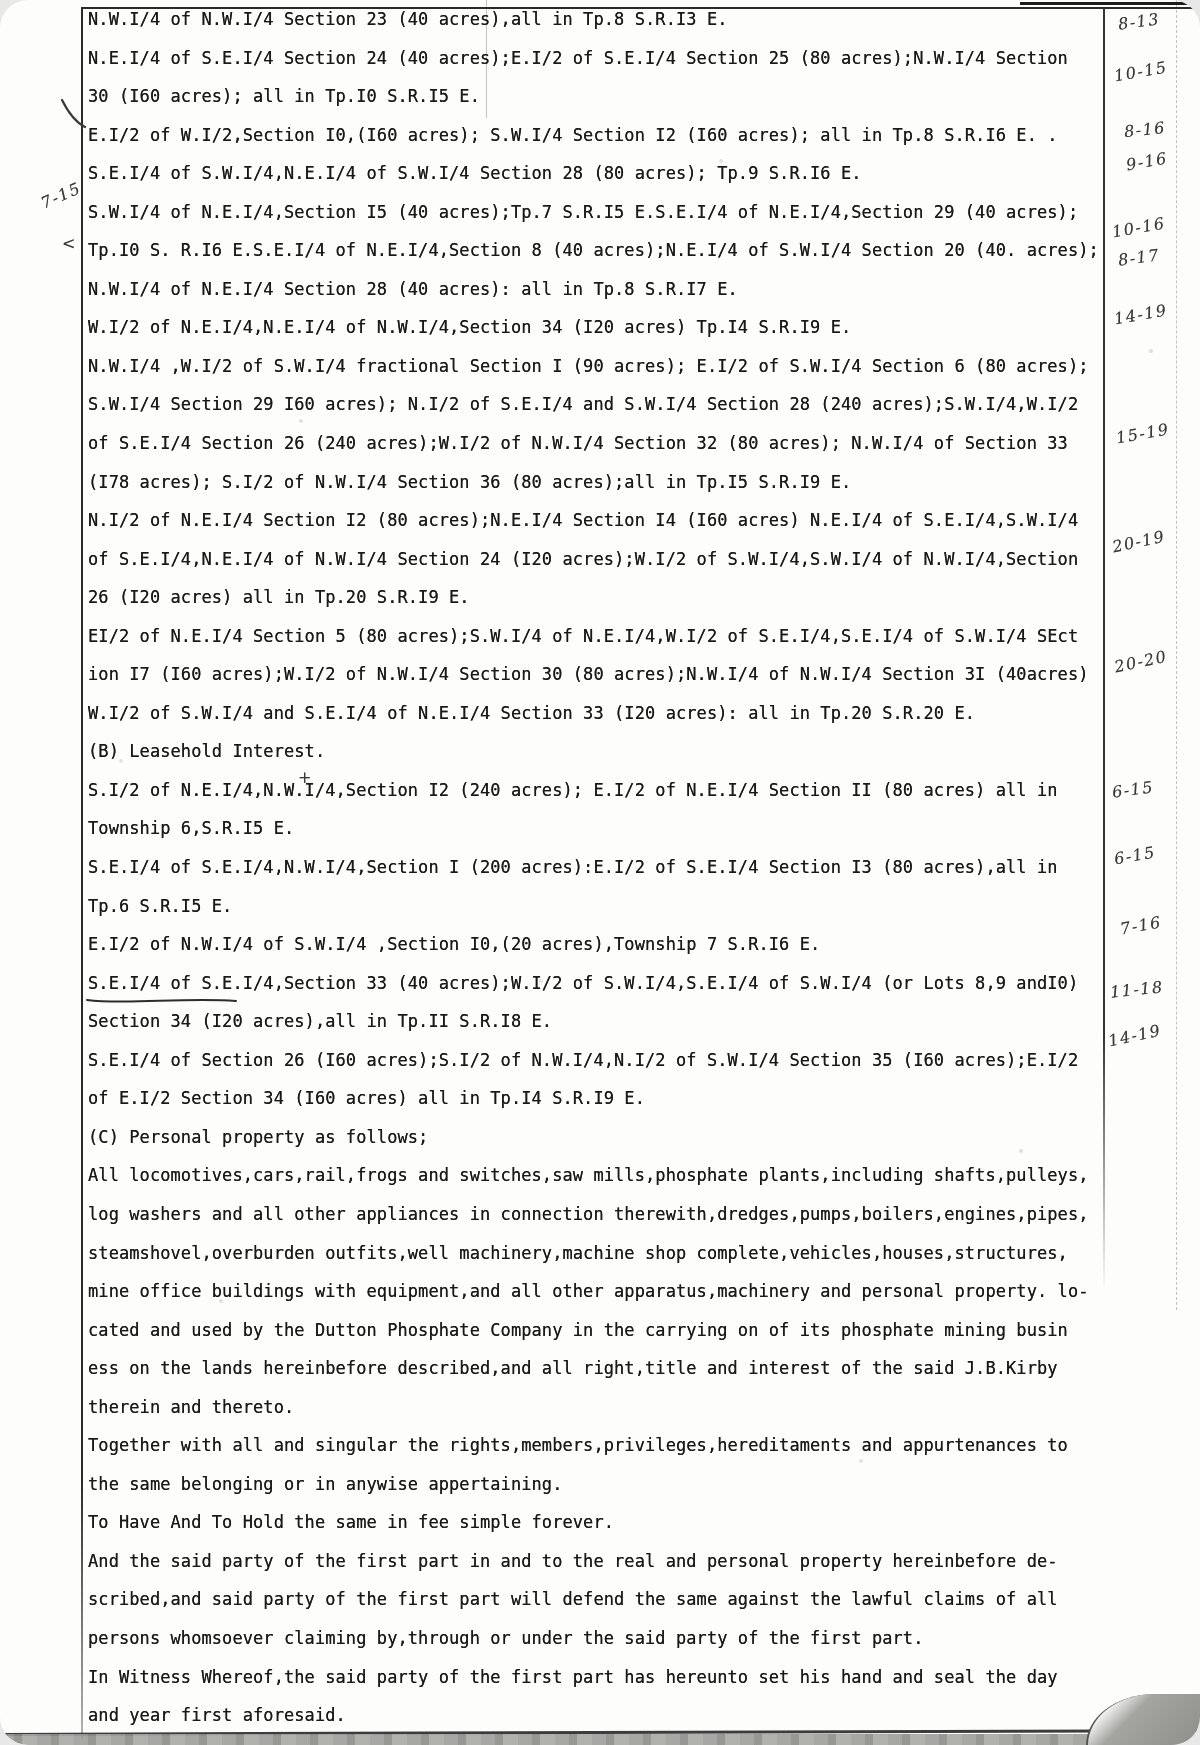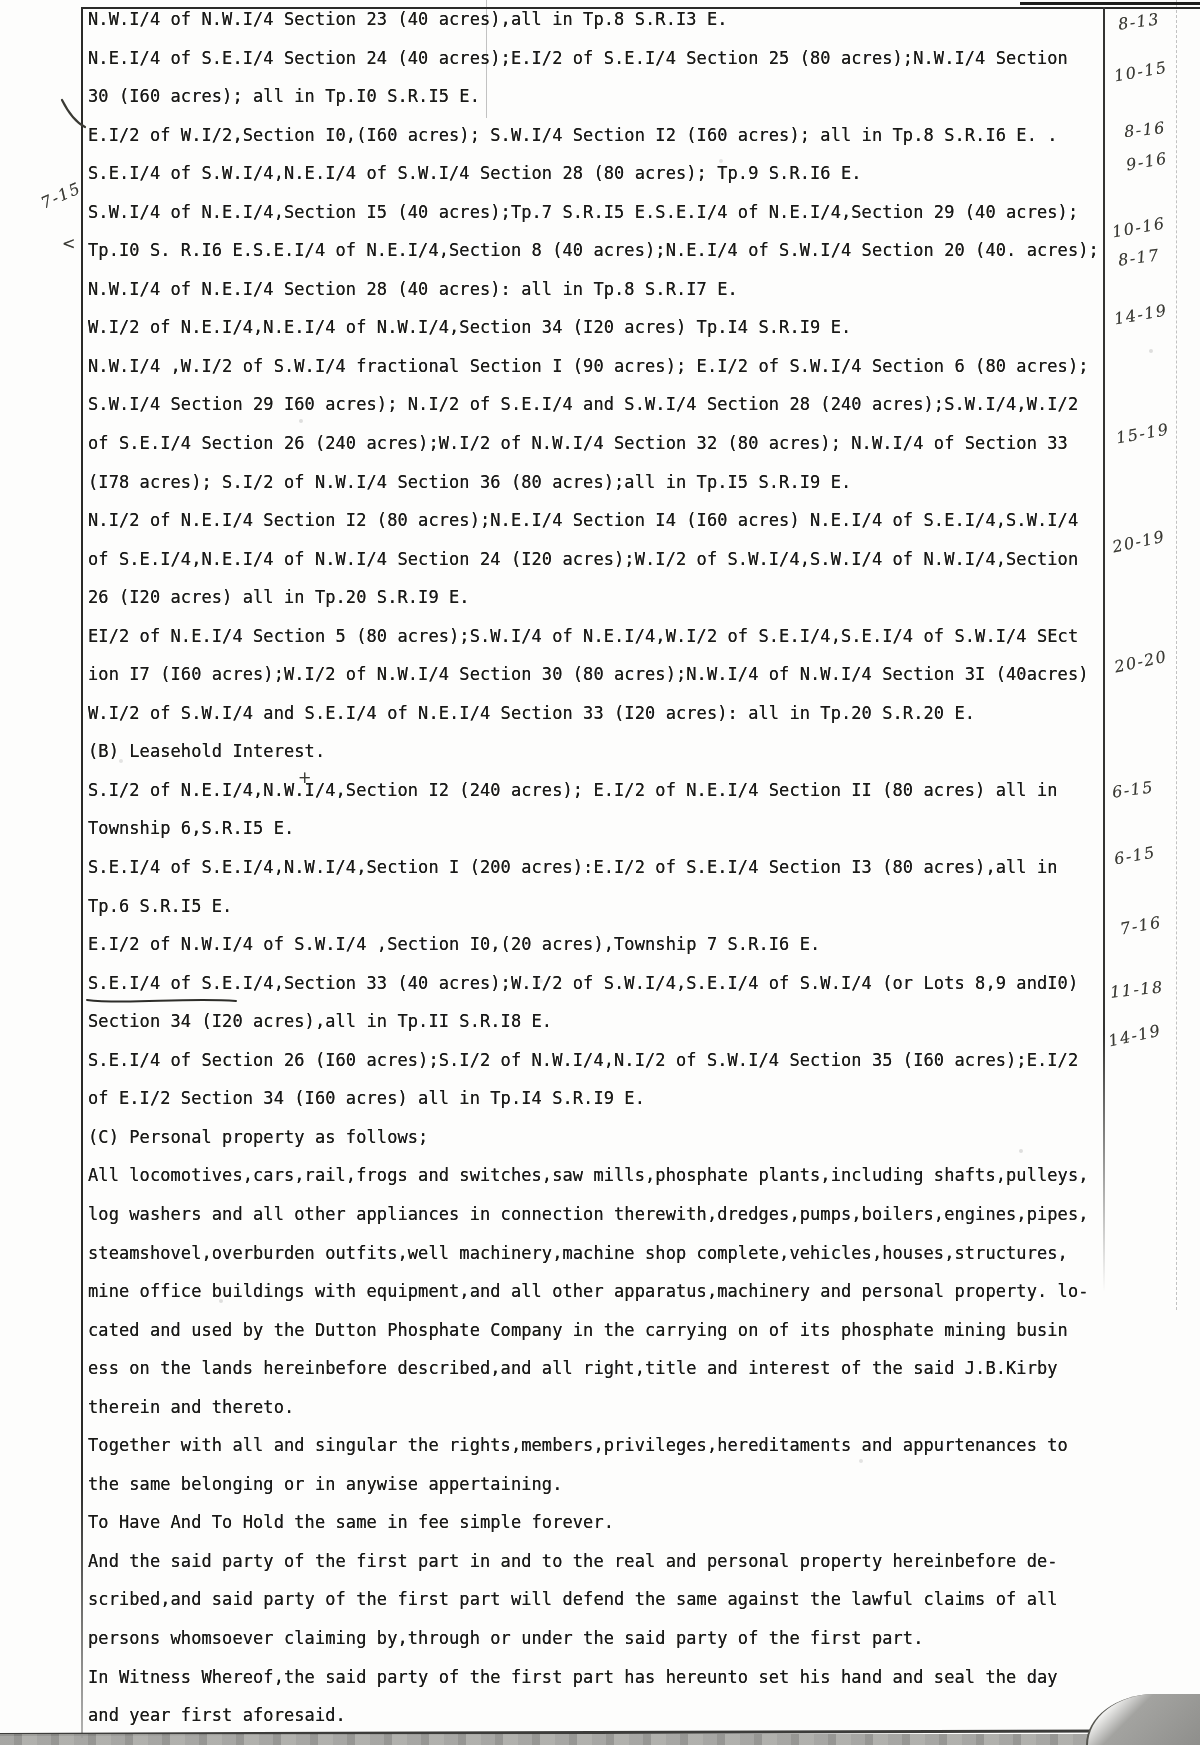--- a/index.html
+++ b/index.html
@@ -58,21 +58,21 @@
     box-shadow:300px 420px 0 1px rgba(0,0,0,.12), 720px 160px 0 1px rgba(0,0,0,.10),
       980px 640px 0 1px rgba(0,0,0,.12), 540px 980px 0 1px rgba(0,0,0,.10),
       220px 1300px 0 1px rgba(0,0,0,.12), 860px 1460px 0 1px rgba(0,0,0,.10),
       1150px 350px 0 1px rgba(0,0,0,.12), 640px 1680px 0 1px rgba(0,0,0,.10),
       120px 760px 0 1px rgba(0,0,0,.10), 1020px 1150px 0 1px rgba(0,0,0,.12);}
   svg.artifact{position:absolute;overflow:visible;}
 </style>
 </head>
 <body>
 
-<div class="page" style="background: rgb(253, 253, 252);">
+<div class="page" style="background: rgb(253, 253, 252); border-radius: 28px;">
 
   <div class="rule rule-top"></div>
   <div class="rule rule-top2"></div>
   <div class="rule rule-left"></div>
   <div class="rule rule-col"></div>
   <div class="rule rule-right"></div>
   <div class="rule crease"></div>
 
   <div class="textcol" id="doc-lines" style="color: rgb(25, 25, 23);"><div class="tline">N.W.I/4 of N.W.I/4 Section 23 (40 acres),all in Tp.8 S.R.I3 E.</div><div class="tline">N.E.I/4 of S.E.I/4 Section 24 (40 acres);E.I/2 of S.E.I/4 Section 25 (80 acres);N.W.I/4 Section</div><div class="tline">30 (I60 acres); all in Tp.I0 S.R.I5 E.</div><div class="tline">E.I/2 of W.I/2,Section I0,(I60 acres); S.W.I/4 Section I2 (I60 acres); all in Tp.8 S.R.I6 E. .</div><div class="tline">S.E.I/4 of S.W.I/4,N.E.I/4 of S.W.I/4 Section 28 (80 acres); Tp.9 S.R.I6 E.</div><div class="tline">S.W.I/4 of N.E.I/4,Section I5 (40 acres);Tp.7 S.R.I5 E.S.E.I/4 of N.E.I/4,Section 29 (40 acres);</div><div class="tline">Tp.I0 S. R.I6 E.S.E.I/4 of N.E.I/4,Section 8 (40 acres);N.E.I/4 of S.W.I/4 Section 20 (40. acres);</div><div class="tline">N.W.I/4 of N.E.I/4 Section 28 (40 acres): all in Tp.8 S.R.I7 E.</div><div class="tline">W.I/2 of N.E.I/4,N.E.I/4 of N.W.I/4,Section 34 (I20 acres) Tp.I4 S.R.I9 E.</div><div class="tline">N.W.I/4 ,W.I/2 of S.W.I/4 fractional Section I (90 acres); E.I/2 of S.W.I/4 Section 6 (80 acres);</div><div class="tline">S.W.I/4 Section 29 I60 acres); N.I/2 of S.E.I/4 and S.W.I/4 Section 28 (240 acres);S.W.I/4,W.I/2</div><div class="tline">of S.E.I/4 Section 26 (240 acres);W.I/2 of N.W.I/4 Section 32 (80 acres); N.W.I/4 of Section 33</div><div class="tline">(I78 acres); S.I/2 of N.W.I/4 Section 36 (80 acres);all in Tp.I5 S.R.I9 E.</div><div class="tline">N.I/2 of N.E.I/4 Section I2 (80 acres);N.E.I/4 Section I4 (I60 acres) N.E.I/4 of S.E.I/4,S.W.I/4</div><div class="tline">of S.E.I/4,N.E.I/4 of N.W.I/4 Section 24 (I20 acres);W.I/2 of S.W.I/4,S.W.I/4 of N.W.I/4,Section</div><div class="tline">26 (I20 acres) all in Tp.20 S.R.I9 E.</div><div class="tline">EI/2 of N.E.I/4 Section 5 (80 acres);S.W.I/4 of N.E.I/4,W.I/2 of S.E.I/4,S.E.I/4 of S.W.I/4 SEct</div><div class="tline">ion I7 (I60 acres);W.I/2 of N.W.I/4 Section 30 (80 acres);N.W.I/4 of N.W.I/4 Section 3I (40acres)</div><div class="tline">W.I/2 of S.W.I/4 and S.E.I/4 of N.E.I/4 Section 33 (I20 acres): all in Tp.20 S.R.20 E.</div><div class="tline">(B) Leasehold Interest.</div><div class="tline">S.I/2 of N.E.I/4,N.W.I/4,Section I2 (240 acres); E.I/2 of N.E.I/4 Section II (80 acres) all in</div><div class="tline">Township 6,S.R.I5 E.</div><div class="tline">S.E.I/4 of S.E.I/4,N.W.I/4,Section I (200 acres):E.I/2 of S.E.I/4 Section I3 (80 acres),all in</div><div class="tline">Tp.6 S.R.I5 E.</div><div class="tline">E.I/2 of N.W.I/4 of S.W.I/4 ,Section I0,(20 acres),Township 7 S.R.I6 E.</div><div class="tline">S.E.I/4 of S.E.I/4,Section 33 (40 acres);W.I/2 of S.W.I/4,S.E.I/4 of S.W.I/4 (or Lots 8,9 andI0)</div><div class="tline">Section 34 (I20 acres),all in Tp.II S.R.I8 E.</div><div class="tline">S.E.I/4 of Section 26 (I60 acres);S.I/2 of N.W.I/4,N.I/2 of S.W.I/4 Section 35 (I60 acres);E.I/2</div><div class="tline">of E.I/2 Section 34 (I60 acres) all in Tp.I4 S.R.I9 E.</div><div class="tline">(C) Personal property as follows;</div><div class="tline">All locomotives,cars,rail,frogs and switches,saw mills,phosphate plants,including shafts,pulleys,</div><div class="tline">log washers and all other appliances in connection therewith,dredges,pumps,boilers,engines,pipes,</div><div class="tline">steamshovel,overburden outfits,well machinery,machine shop complete,vehicles,houses,structures,</div><div class="tline">mine office buildings with equipment,and all other apparatus,machinery and personal property. lo-</div><div class="tline">cated and used by the Dutton Phosphate Company in the carrying on of its phosphate mining busin</div><div class="tline">ess on the lands hereinbefore described,and all right,title and interest of the said J.B.Kirby</div><div class="tline">therein and thereto.</div><div class="tline">Together with all and singular the rights,members,privileges,hereditaments and appurtenances to</div><div class="tline">the same belonging or in anywise appertaining.</div><div class="tline">To Have And To Hold the same in fee simple forever.</div><div class="tline">And the said party of the first part in and to the real and personal property hereinbefore de-</div><div class="tline">scribed,and said party of the first part will defend the same against the lawful claims of all</div><div class="tline">persons whomsoever claiming by,through or under the said party of the first part.</div><div class="tline">In Witness Whereof,the said party of the first part has hereunto set his hand and seal the day</div><div class="tline">and year first aforesaid.</div></div>
 

